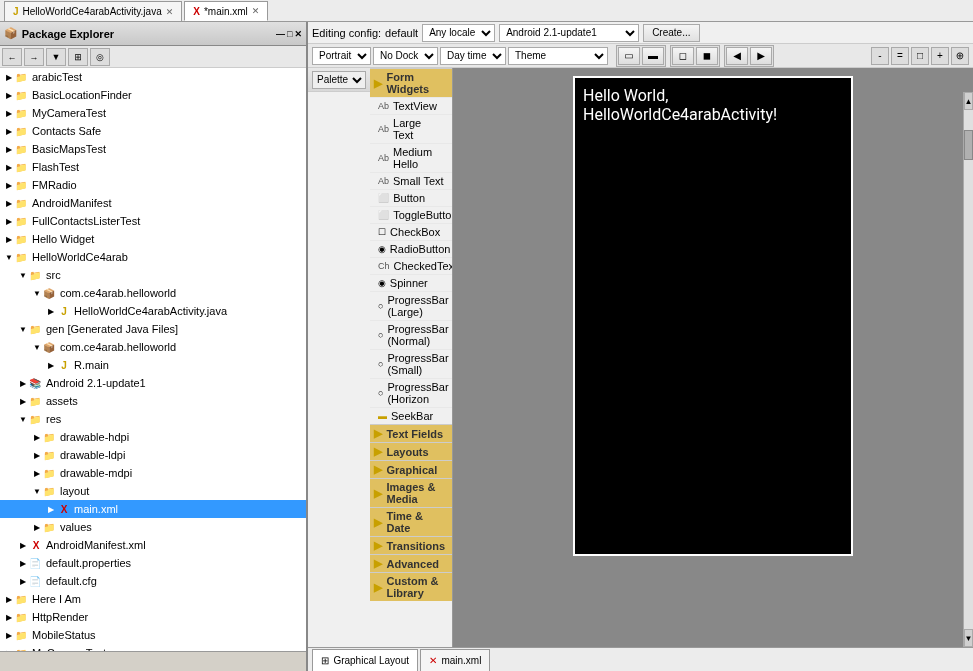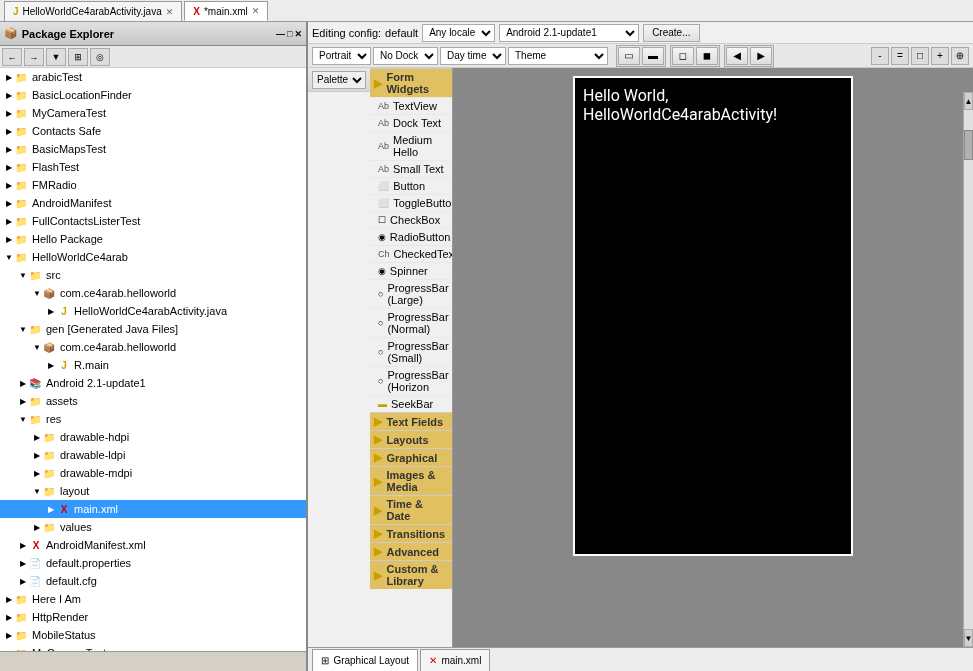--- a/index.html
+++ b/index.html
@@ -166,21 +166,21 @@
           <div class="tree-item">
             <span class="tree-indent" style="width: 4px; display: inline-block;"></span>
             <span class="tree-expand" style="font-size: 8px;">▶</span>
             <span class="tree-icon" style="color: rgb(200, 160, 0);">📁</span>
             <span class="tree-label">FullContactsListerTest</span>
           </div>
           <div class="tree-item">
             <span class="tree-indent" style="width: 4px; display: inline-block;"></span>
             <span class="tree-expand" style="font-size: 8px;">▶</span>
             <span class="tree-icon" style="color: rgb(200, 160, 0);">📁</span>
-            <span class="tree-label">Hello Package</span>
+            <span class="tree-label">Hello Widget</span>
           </div>
           <div class="tree-item">
             <span class="tree-indent" style="width: 4px; display: inline-block;"></span>
             <span class="tree-expand" style="font-size: 8px;">▼</span>
             <span class="tree-icon" style="color: rgb(200, 160, 0);">📁</span>
             <span class="tree-label">HelloWorldCe4arab</span>
           </div>
           <div class="tree-item">
             <span class="tree-indent" style="width: 18px; display: inline-block;"></span>
             <span class="tree-expand" style="font-size: 8px;">▼</span>
@@ -381,21 +381,21 @@
             <div class="palette-group">
               <span style="color:#c8a000;">▶</span>
               <span>Form Widgets</span>
             </div>
             <div class="palette-item">
               <span style="font-size:9px; color:#555;">Ab</span>
               <span>TextView</span>
             </div>
             <div class="palette-item">
               <span style="font-size:9px; color:#555;">Ab</span>
-              <span>Dock Text</span>
+              <span>Large Text</span>
             </div>
             <div class="palette-item">
               <span style="font-size:9px; color:#555;">Ab</span>
               <span>Medium Hello</span>
             </div>
             <div class="palette-item">
               <span style="font-size:9px; color:#555;">Ab</span>
               <span>Small Text</span>
             </div>
             <div class="palette-item">

